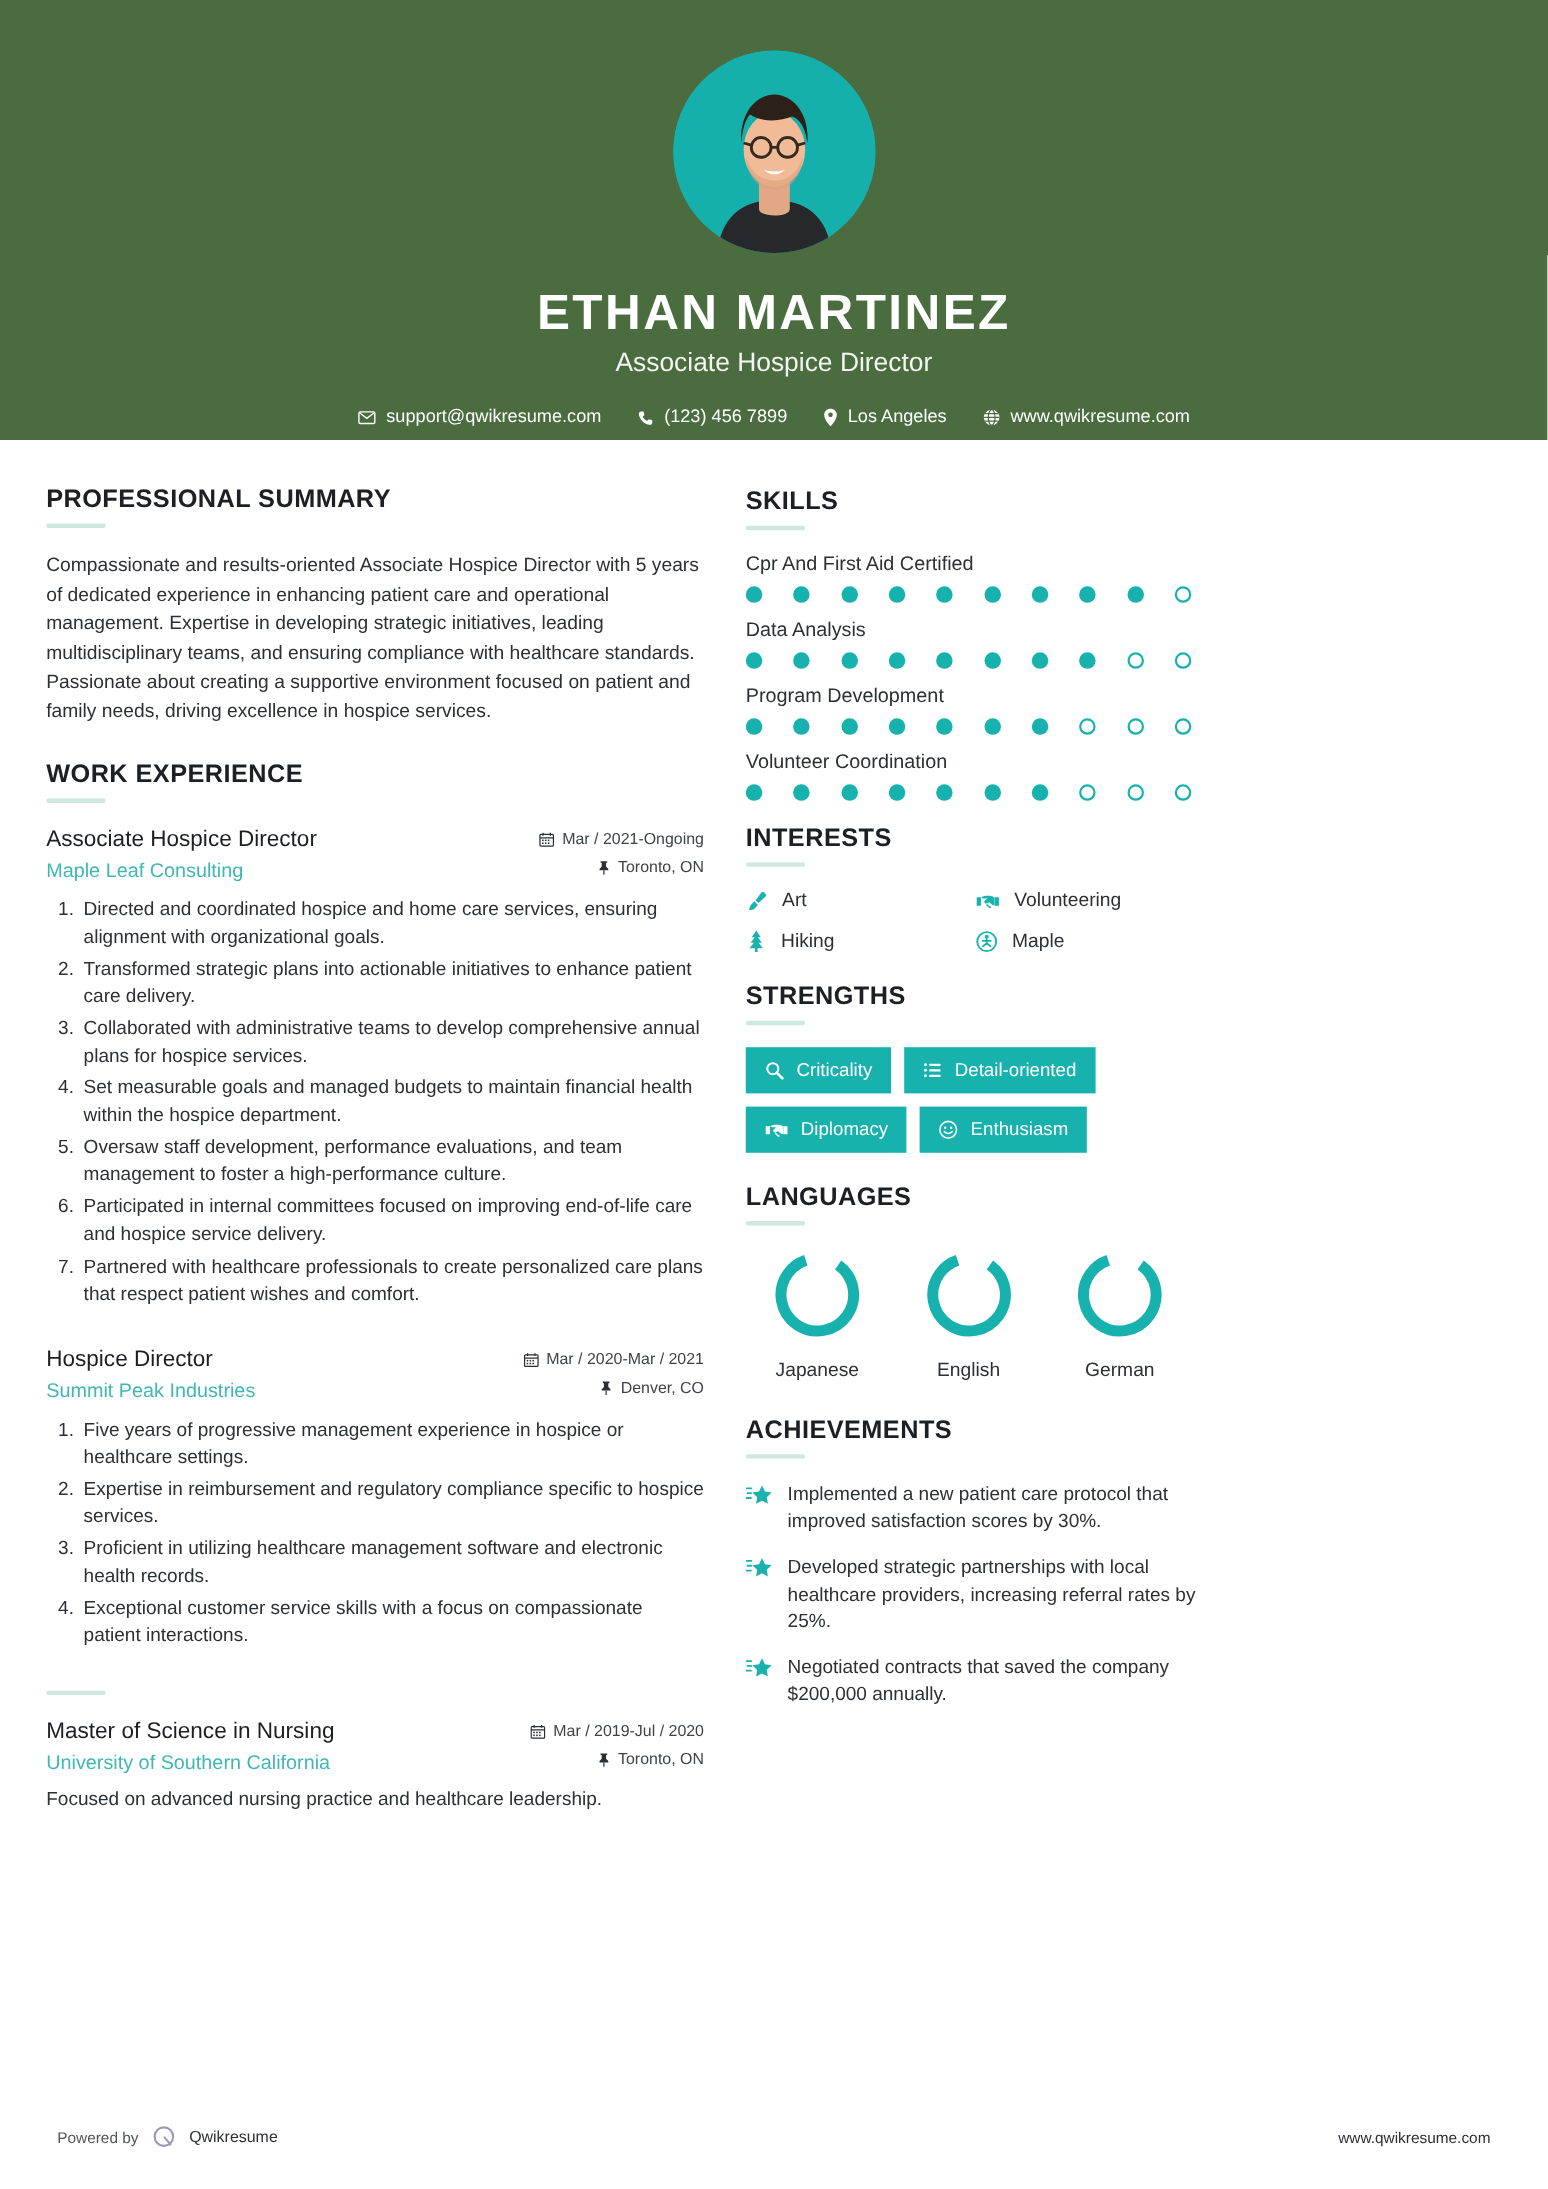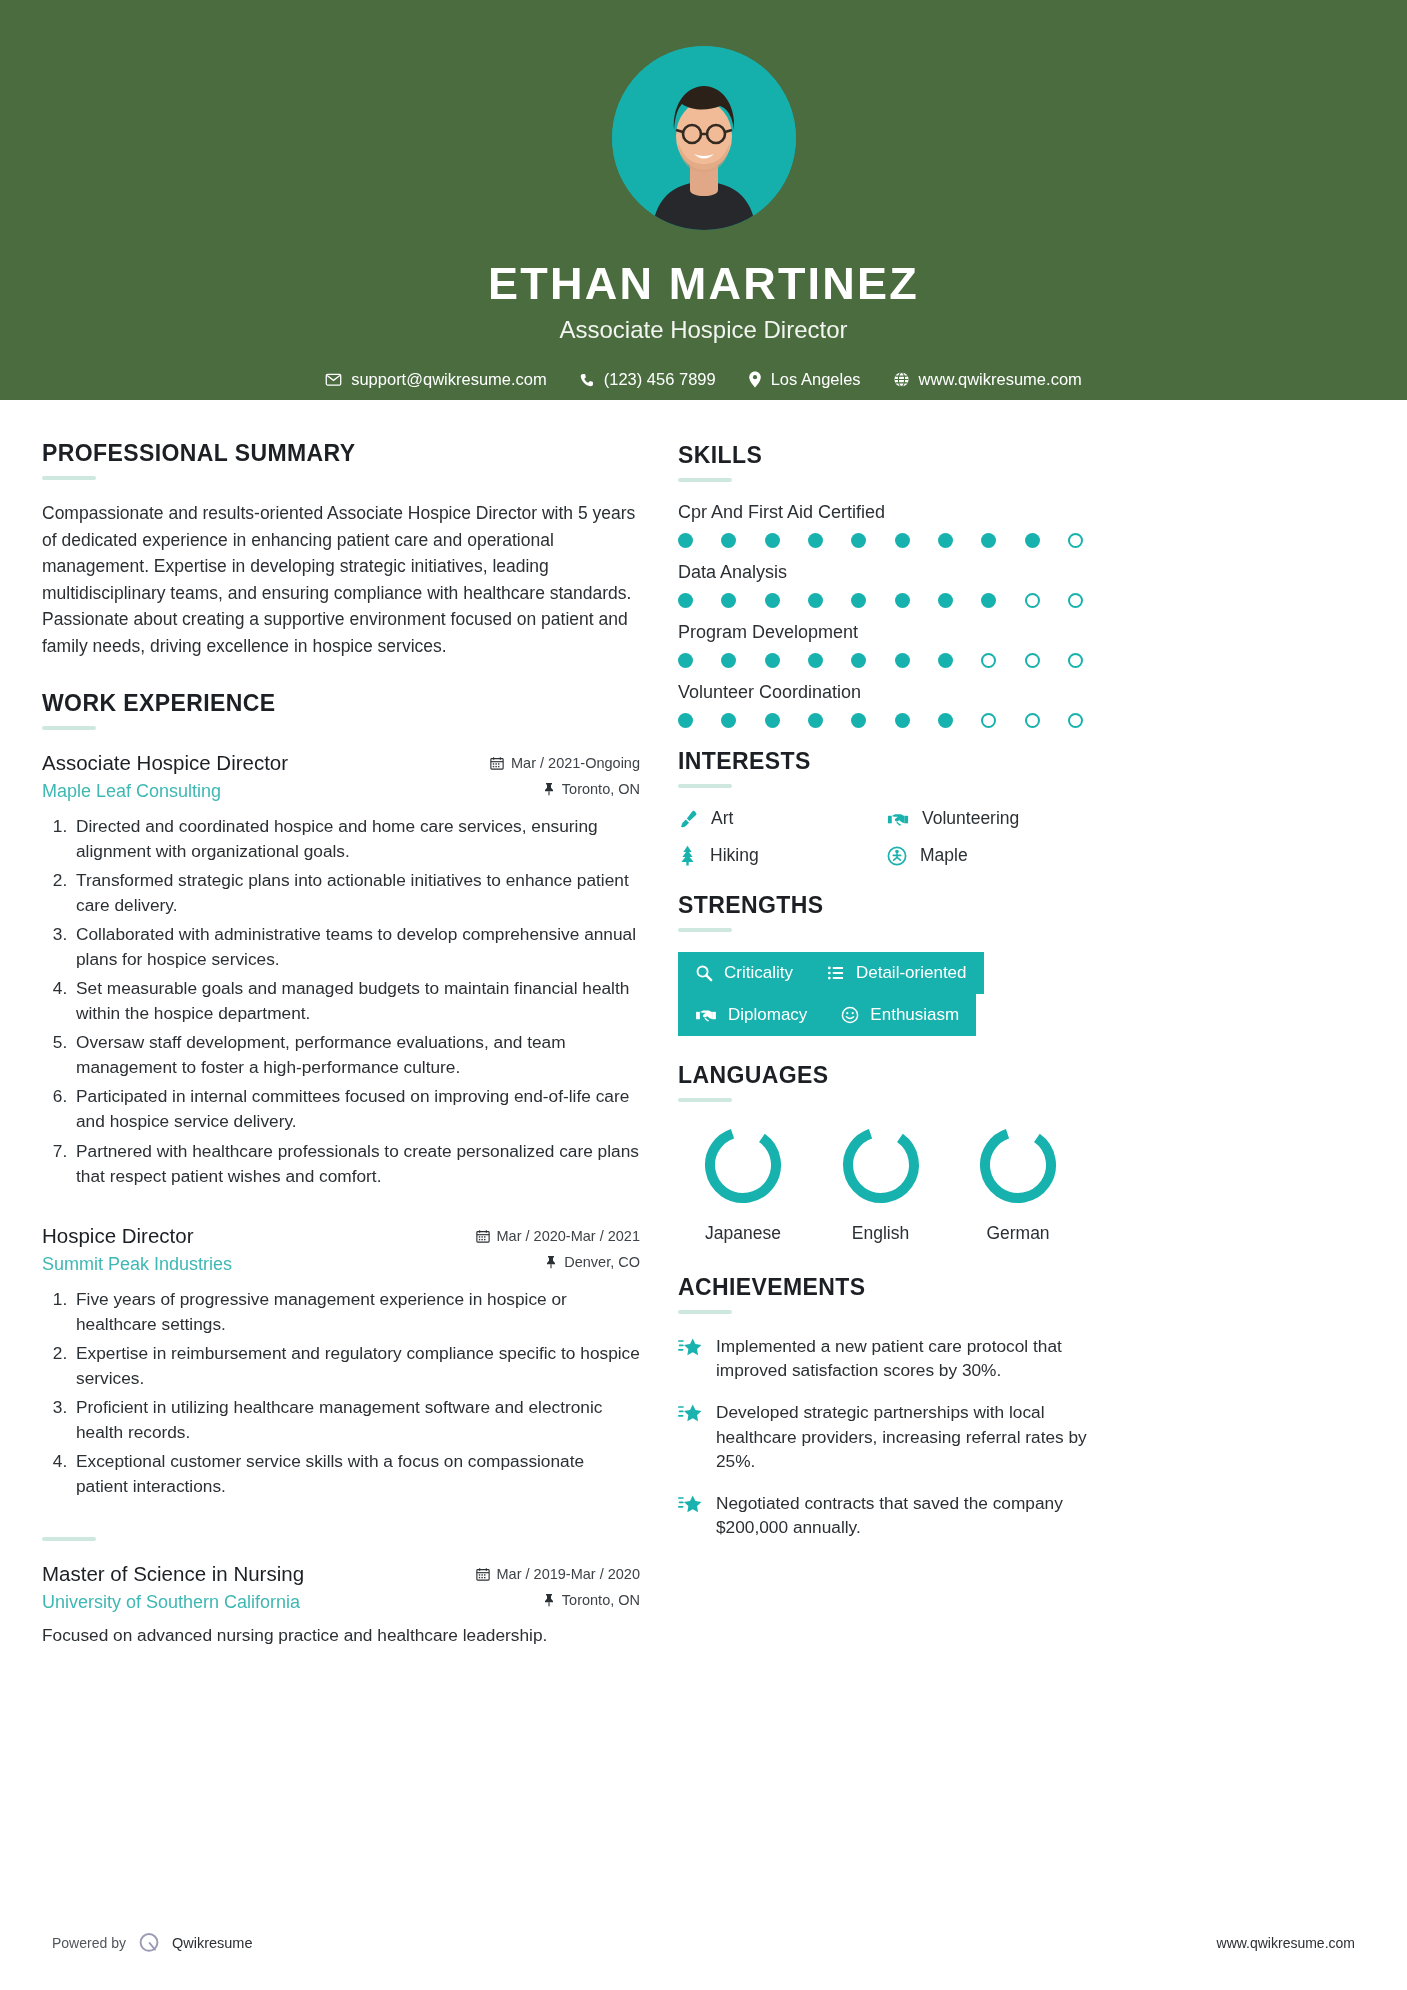--- a/index.html
+++ b/index.html
@@ -177,21 +177,21 @@
     gap: 13px;
     font-size: 17.5px;
     color: #2b3034;
   }
   .interest svg { display: block; flex: none; }
 
   
   .strengths-wrap {
     display: flex;
     flex-wrap: wrap;
-    gap: 0;
+    gap: 12px;
     margin-top: 2px;
   }
   .strength-pill {
     background: #18b2ae;
     color: #ffffff;
     font-size: 17px;
     padding: 11px 17px;
     display: flex;
     align-items: center;
     gap: 11px;
@@ -439,21 +439,21 @@
                   <path d="M4.2 1.3 v3 M11.8 1.3 v3" stroke="#2b3034" stroke-width="1.3"></path>
                   <g fill="#2b3034">
                       <rect x="3.2" y="8.3" width="1.6" height="1.6"></rect>
                       <rect x="6.2" y="8.3" width="1.6" height="1.6"></rect>
                       <rect x="9.2" y="8.3" width="1.6" height="1.6"></rect>
                       <rect x="3.2" y="11.3" width="1.6" height="1.6"></rect>
                       <rect x="6.2" y="11.3" width="1.6" height="1.6"></rect>
                       <rect x="9.2" y="11.3" width="1.6" height="1.6"></rect>
                     </g>
                 </svg>
-                <span>Mar / 2019-Mar / 2020</span>
+                <span>Mar / 2019-Jul / 2020</span>
               </div>
               <div class="meta-line">
                 <svg width="12" height="14" viewBox="0 0 12 14">
                   <path d="M3 1 h6 v1.4 h-1 v3.4 l2 2.2 v1.2 H2 V8 l2 -2.2 V2.4 H3 Z" fill="#2b3034"></path>
                   <path d="M6 9.2 v4" stroke="#2b3034" stroke-width="1.1"></path>
                 </svg>
                 <span>Toronto, ON</span>
               </div>
             </div>
           </div>

